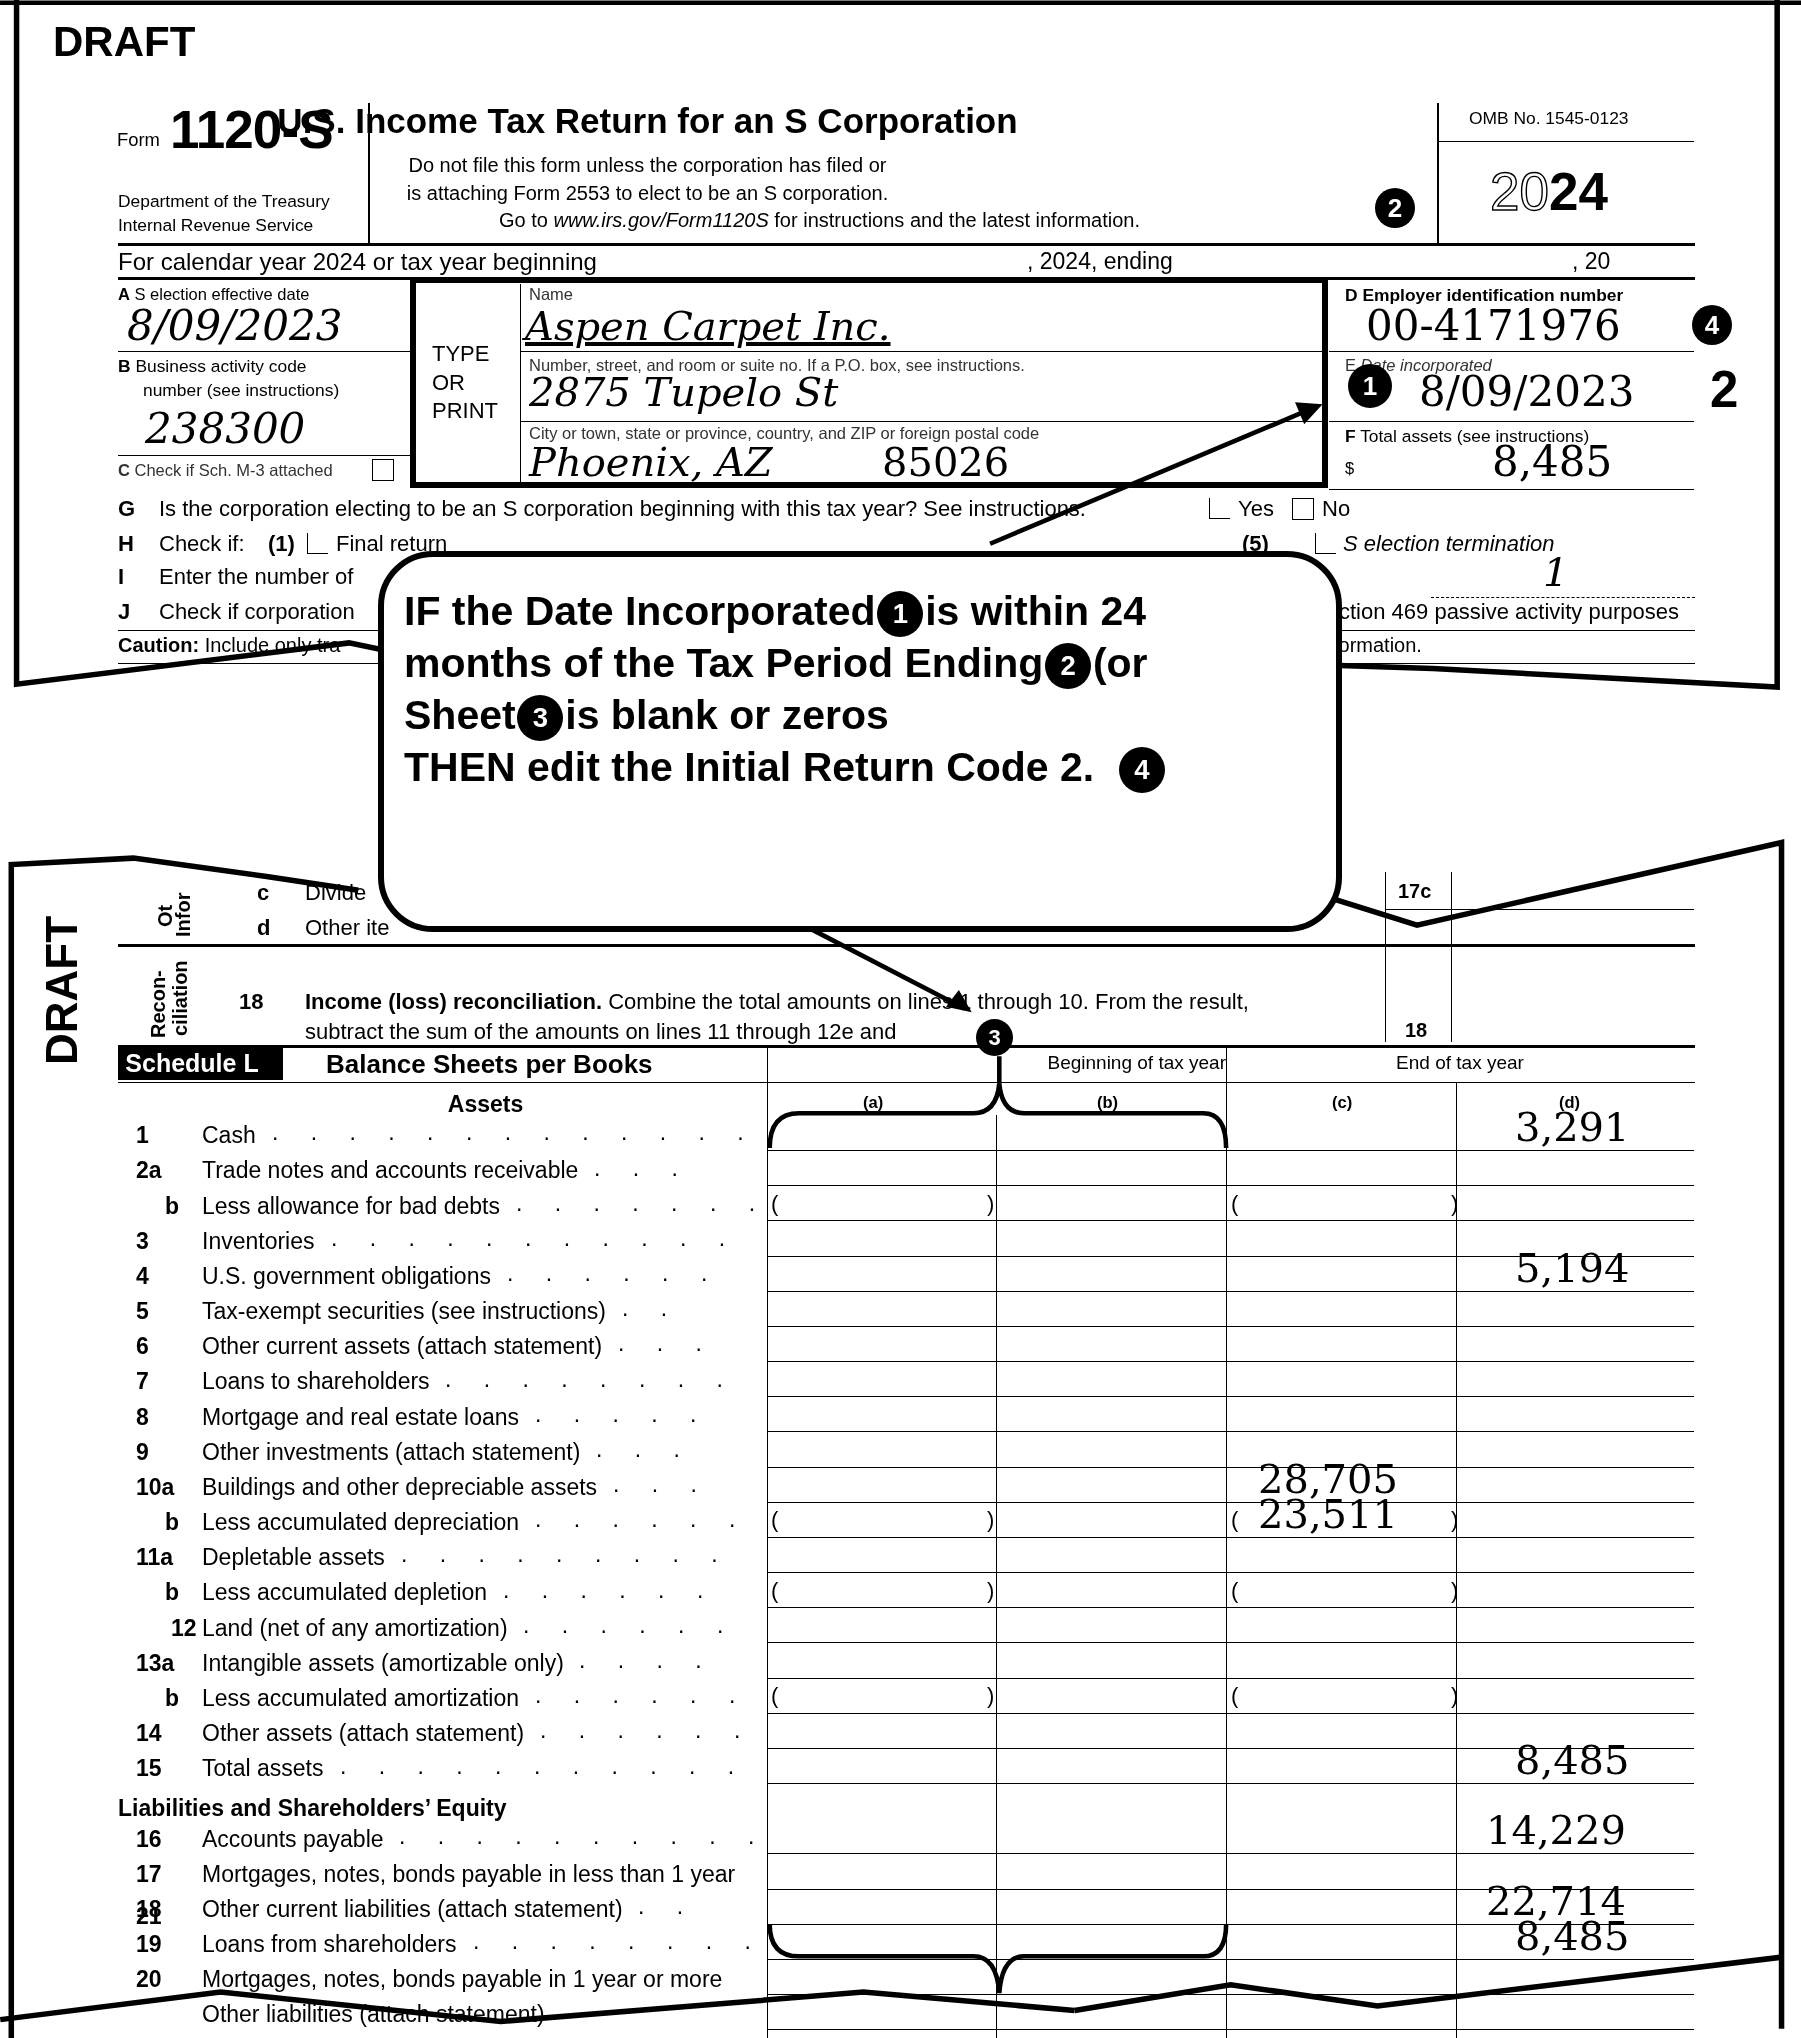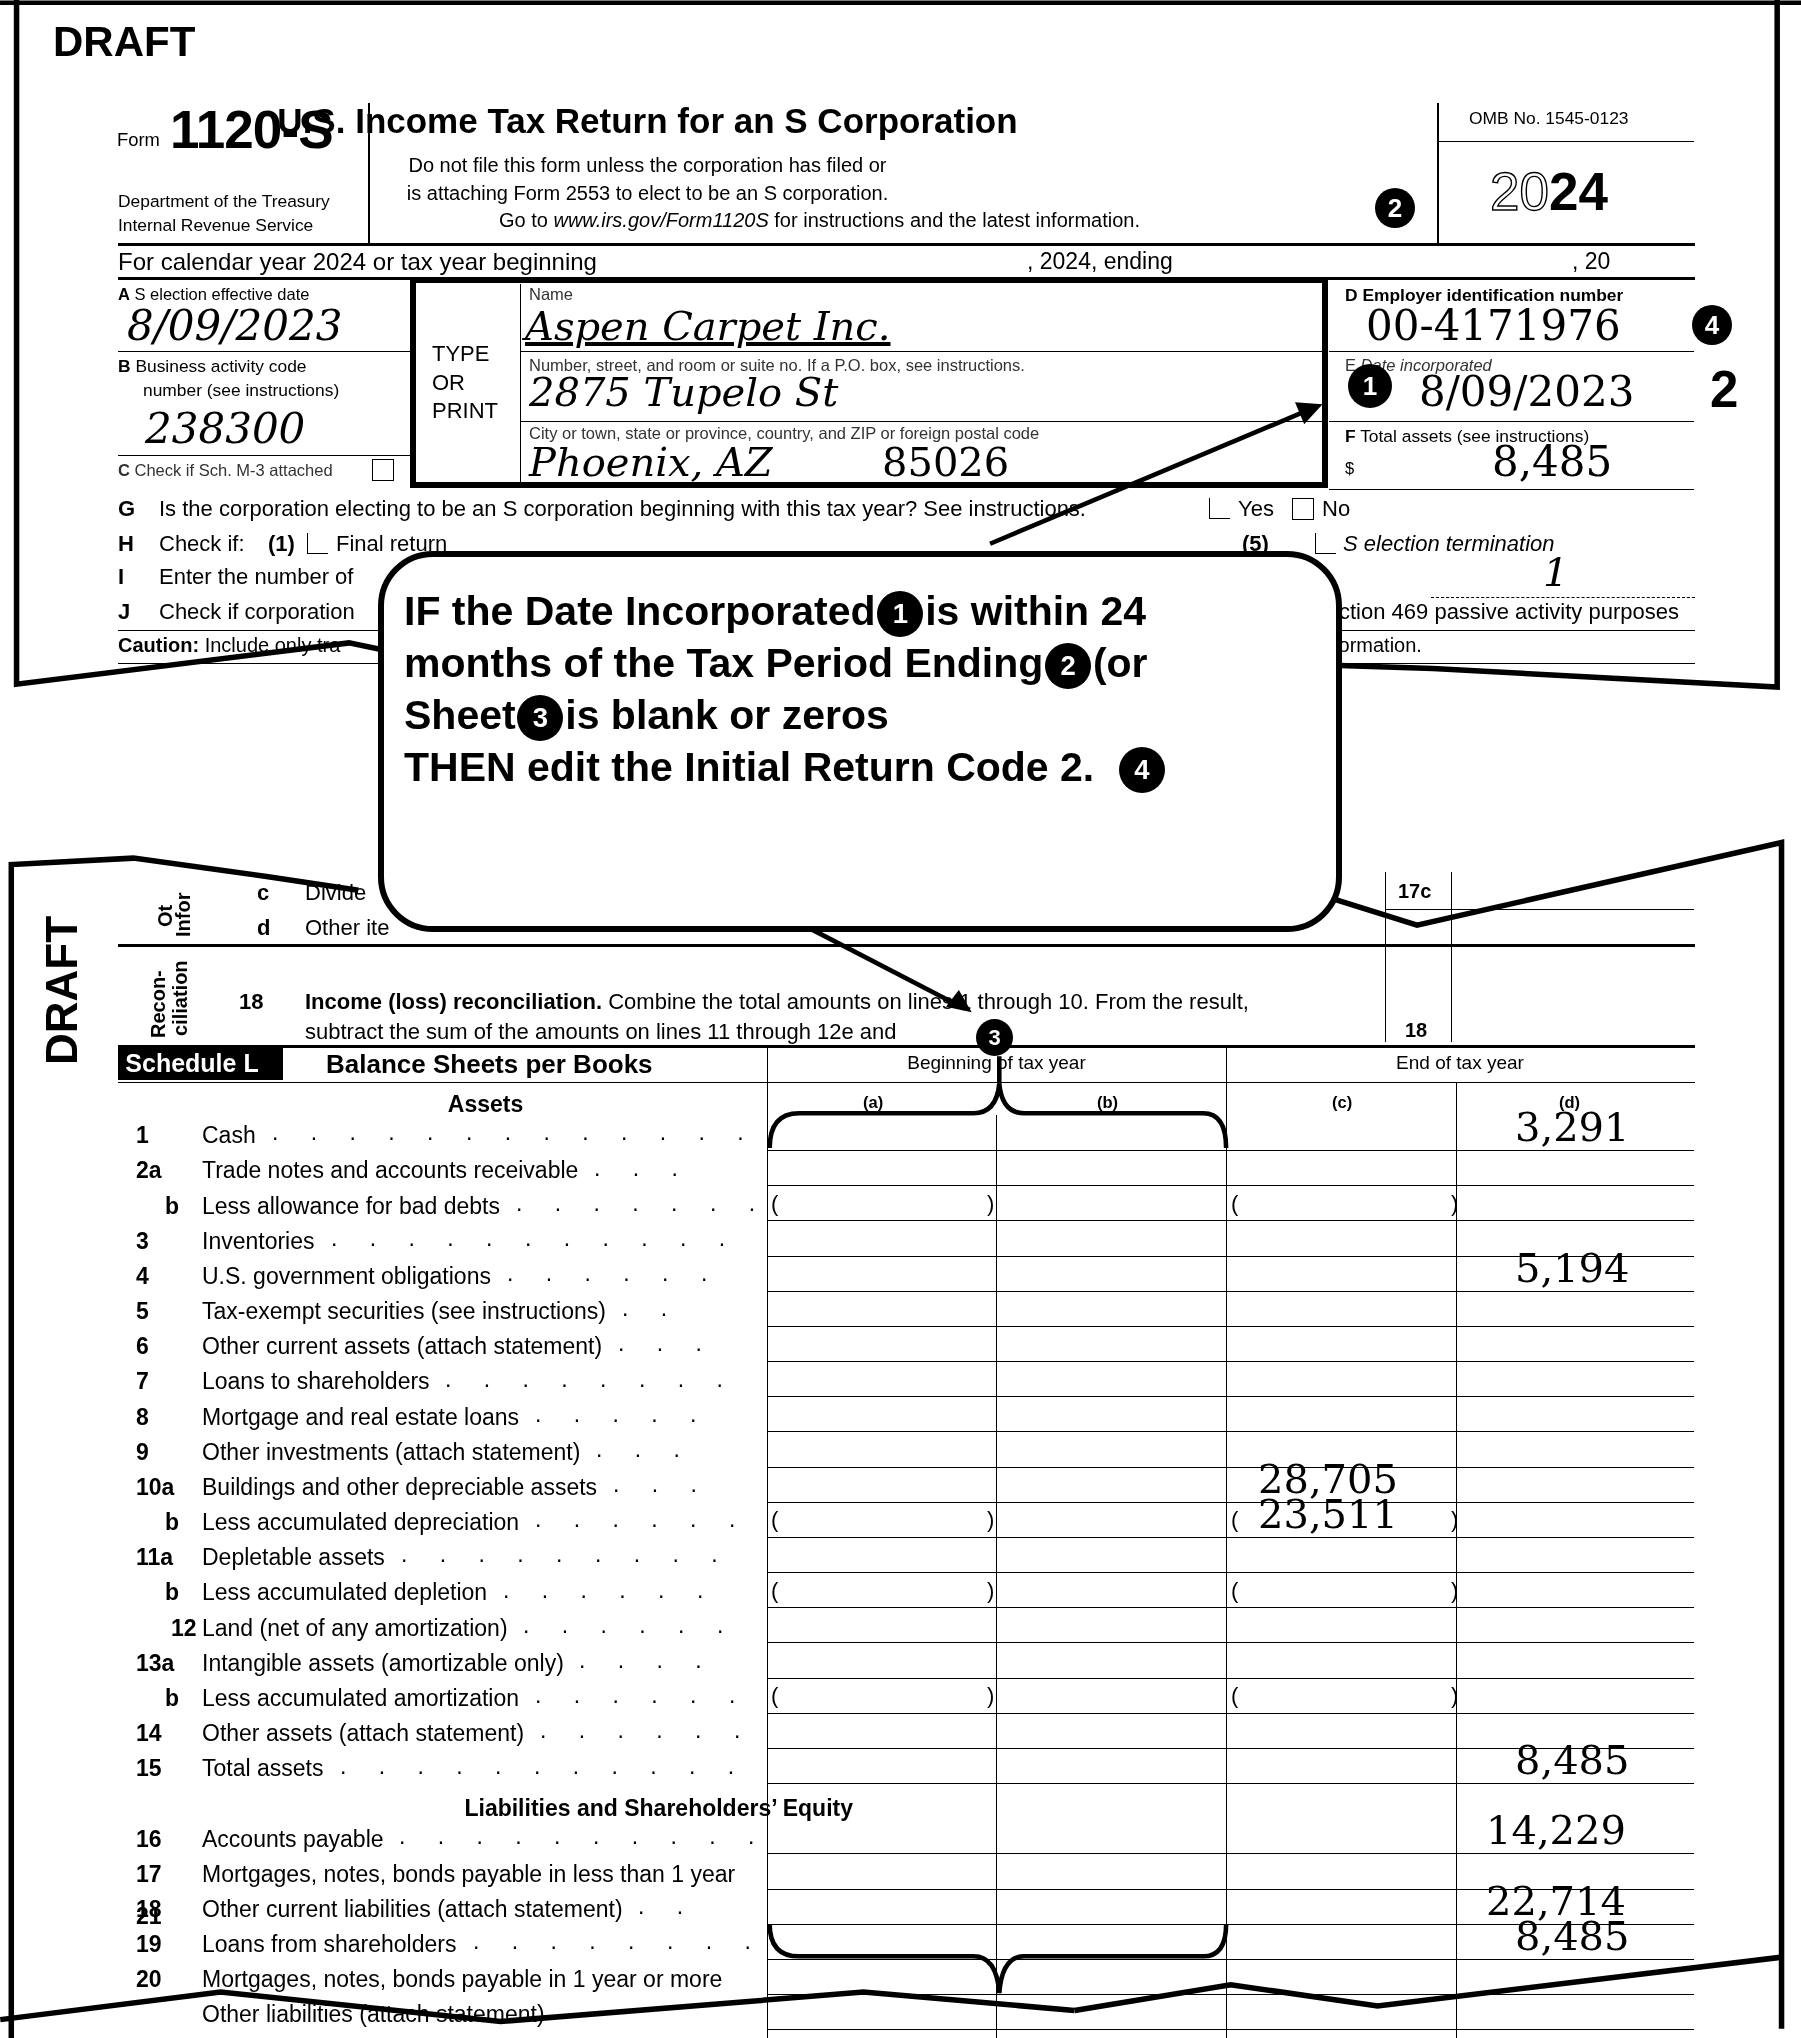--- a/index.html
+++ b/index.html
@@ -150,21 +150,21 @@
 <div class="t" style="left:147px;top:1038px;font-size:20px;font-weight:bold;transform:rotate(-90deg);transform-origin:left top;">Recon-</div>
 <div class="t" style="left:169px;top:1036px;font-size:20px;font-weight:bold;transform:rotate(-90deg);transform-origin:left top;">ciliation</div>
 <div class="t" style="left:239px;top:989px;font-size:22px;font-weight:bold;">18</div>
 <div class="t" style="left:305px;top:989px;font-size:22px;"><b>Income (loss) reconciliation.</b><span> Combine the total amounts on lines 1 through 10. From the result,</span></div>
 <div class="t" style="left:305px;top:1019px;font-size:22px;">subtract the sum of the amounts on lines 11 through 12e and</div>
 <div class="t" style="left:1405px;top:1019px;font-size:20px;font-weight:bold;">18</div>
 <div class="hlt" style="left:118px;top:1045px;width:1577px;"></div>
 
 <div class="abs" style="left:118px;top:1047px;width:165px;height:33px;background:#000;color:#fff;font-weight:bold;font-size:25px;line-height:33px;padding-left:7.3px;box-sizing:border-box;">Schedule L</div>
 <div class="t" style="left:326px;top:1049px;font-size:26px;font-weight:bold;">Balance Sheets per Books</div>
-<div class="t" style="left:767px;width:459px;text-align:center;top:1052px;font-size:19px;">Beginning of tax year</div>
+<div class="t" style="left:767px;width:459px;text-align:right;top:1052px;font-size:19px;">Beginning of tax year</div>
 <div class="t" style="left:1226px;width:468px;text-align:center;top:1052px;font-size:19px;">End of tax year</div>
 <div class="hl" style="left:118px;top:1082px;width:1577px;"></div>
 <div class="t" style="left:118px;width:735px;text-align:center;top:1091px;font-size:23px;font-weight:bold;">Assets</div>
 <div class="t" style="left:863px;top:1093px;font-size:16.5px;font-weight:bold;">(a)</div>
 <div class="t" style="left:1097px;top:1093px;font-size:16.5px;font-weight:bold;">(b)</div>
 <div class="t" style="left:1332px;top:1093px;font-size:16.5px;font-weight:bold;">(c)</div>
 <div class="t" style="left:1559px;top:1093px;font-size:16.5px;font-weight:bold;">(d)</div>
 <div class="badge badge-sm" style="left:976px;top:1019px;">3</div>
 
 <div class="vl" style="left:767px;top:1045px;height:994px;"></div>
@@ -397,21 +397,21 @@
     <div class="abs" style="left:1458px;top:1959px;width:236px;height:35px;"></div>
     <div class="t ln" style="left:136px;top:1903px;">21</div>
     <div class="t lbl" style="left:202px;top:2001px;">Other liabilities (attach statement)</div>
     <div class="t hw" style="left: 560px; top: 1999px; font-size: 23px; opacity: 1; font-style: normal; letter-spacing: 13px; font-family: &quot;Liberation Sans&quot;, sans-serif;"></div>
     <div class="hl" style="left:767px;top:2029px;width:927px;"></div>
     <div class="abs" style="left:770px;top:1994px;width:227px;height:35px;"></div>
     <div class="abs" style="left:999px;top:1994px;width:227px;height:35px;"></div>
     <div class="abs" style="left:1229px;top:1994px;width:227px;height:35px;"></div>
     <div class="abs" style="left:1458px;top:1994px;width:236px;height:35px;"></div>
   </div>
-<div class="t" style="left:118px;width:735px;text-align:right;top:1795px;font-size:23px;font-weight:bold;">Liabilities and Shareholders’ Equity</div>
+<div class="t" style="left:118px;width:735px;text-align:left;top:1795px;font-size:23px;font-weight:bold;">Liabilities and Shareholders’ Equity</div>
 
 <div class="callout">
   <div class="callout-text">
     <div><span>IF the Date Incorporated</span><span class="bd">1</span><span>is within 24</span></div>
     <div><span>months of the Tax Period Ending</span><span class="bd">2</span><span>(or</span></div>
     <div><span>Sheet</span><span class="bd">3</span><span>is blank or zeros</span></div>
     <div><span>THEN edit the Initial Return Code 2.</span>&nbsp;&nbsp;<span class="bd">4</span></div>
   </div>
 </div>
 

